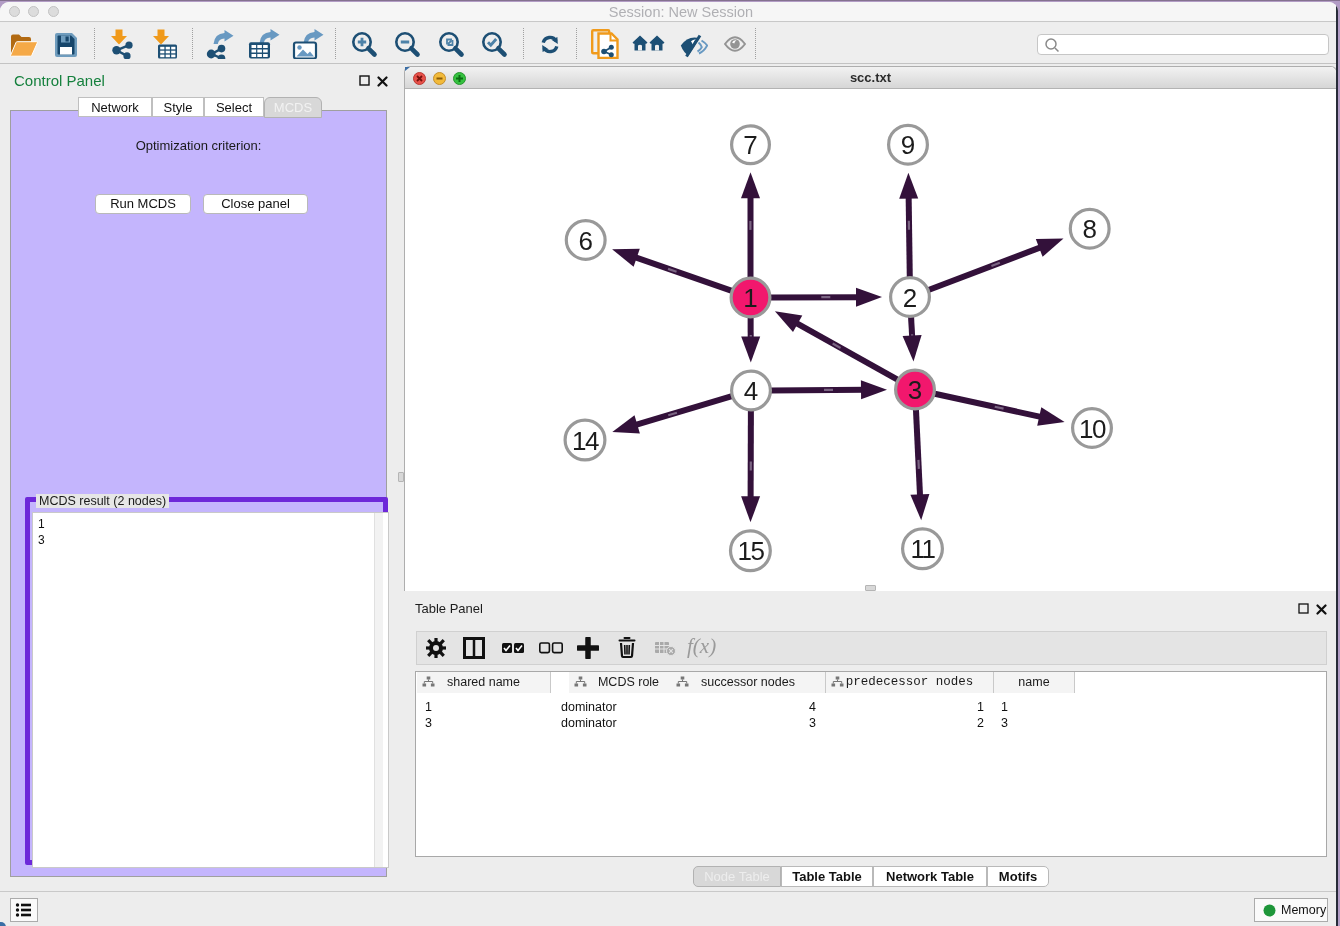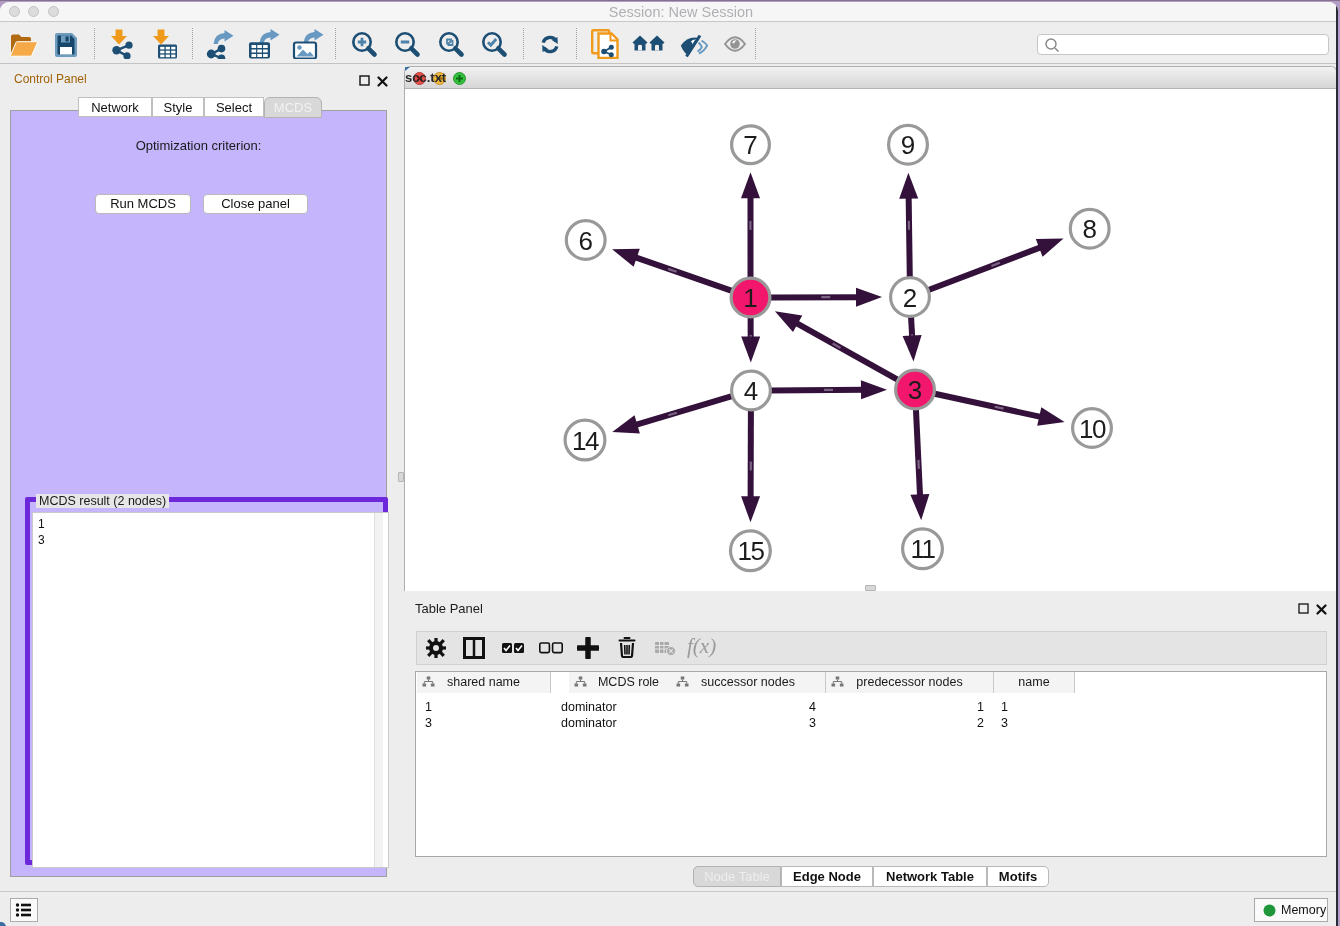--- a/index.html
+++ b/index.html
@@ -18,21 +18,21 @@
 
 #toolbar { position:absolute; left:0; top:21px; width:100%; height:41px;
   background:#eeeeee; border-bottom:1px solid #c3c3c3; }
 .sep { position:absolute; top:5px; height:31px; width:0;
   border-left:1px dotted #9f9f9f; }
 .tbi { position:absolute; }
 #search { position:absolute; left:1037px; top:11px; width:292px; height:21px;
   background:#fff; border:1px solid #c6c6c6; border-radius:4px; }
 
 #cpanel { position:absolute; left:0; top:63px; width:391px; height:826px; background:#ededed; }
-#cpanel .ptitle { position:absolute; left:14px; top:7px; font-size:12px; color:#a16207; }
+#cpanel .ptitle { position:absolute; left:14px; top:7px; font-size:15px; color:#15803d; }
 .tabrow { position:absolute; top:32px; height:20px; z-index:3; font-size:13px; color:#111; }
 .tab { position:absolute; top:0; height:20px; background:#fff; border:1px solid #bfbfbf;
   text-align:center; line-height:19px; }
 .tab.sel { background:#d8d8d8; color:#f2f2f2; border-radius:6px 6px 0 0; border-color:#b2b2b2; height:21px;}
 #cbox { position:absolute; left:10px; top:45px; width:377px; height:767px;
   background:#c4b5fd; border:1px solid #9f9f9f; }
 #optlabel { position:absolute; left:0; top:27px; width:100%; text-align:center;
   font-size:13px; color:#1a1a1a; }
 #selbox { position:absolute; left:34px; top:50px; width:310px; height:19px; background:#fff;
   border:1px solid #b9b9b9; border-radius:5px; font-size:13px; color:#111;
@@ -45,21 +45,21 @@
   font-size:12.5px; color:#1a1a1a; }
 #resultarea { position:absolute; left:2px; top:10px; width:357px; height:356px;
   background:#fff; border:1px solid #c9c9c9; font-size:12px; color:#111; }
 #resultscroll { position:absolute; right:5px; top:0; width:9px; height:100%; background:#f2f2f2; border-left:1px solid #e0e0e0;}
 
 #cwin { position:absolute; left:404px; top:64px; width:933px; height:525px;
   border:1px solid #aeaeae; border-bottom:none; border-radius:6px 6px 0 0; background:#fff; }
 #ctitle { position:absolute; left:0; top:0; width:100%; height:22px;
   background:linear-gradient(#f2f2f2,#d6d6d6); border-bottom:1px solid #b3b3b3;
   border-radius:6px 6px 0 0; }
-#ctitle .name { position:absolute; width:100%; line-height:21px;
+#ctitle .name { position:absolute; width:100%; text-align:center; line-height:21px;
   font-size:13px; color:#2b2b2b; font-weight:bold; }
 .itl { position:absolute; top:4.5px; width:13px; height:13px; border-radius:50%; }
 .itl svg { display:block; }
 #graph { position:absolute; left:0; top:21px; }
 
 #tpanel { position:absolute; left:400px; top:589px; width:940px; height:300px; background:#ededed; }
 #tpanel .ptitle { position:absolute; left:15px; top:10px; font-size:13px; color:#1d1d1d; }
 #ttoolbar { position:absolute; left:16px; top:40px; width:911px; height:34px;
   background:#e4e4e4; border:1px solid #d0d0d0; }
 #ttable { position:absolute; left:15px; top:80px; width:912px; height:186px;
@@ -445,21 +445,21 @@
               <path d="M6.5 3.5 L6.5 5.5 M2.3 7.5 L2.3 5.5 L10.7 5.5 L10.7 7.5" stroke="#777" stroke-width="1" fill="none"></path>
             </svg>MCDS role</div>
         <div class="th" style="left:255px;width:155px;"><svg width="13" height="12" viewBox="0 0 13 12" style="position:absolute;left:5px;top:4px">
               <g fill="#777">
                 <rect x="4.7" y="0.5" width="3.6" height="3"></rect>
                 <rect x="0.5" y="7.5" width="3.6" height="3"></rect>
                 <rect x="8.9" y="7.5" width="3.6" height="3"></rect>
               </g>
               <path d="M6.5 3.5 L6.5 5.5 M2.3 7.5 L2.3 5.5 L10.7 5.5 L10.7 7.5" stroke="#777" stroke-width="1" fill="none"></path>
             </svg>successor nodes</div>
-        <div class="th" style="left:410px;width:168px;"><svg width="13" height="12" viewBox="0 0 13 12" style="position:absolute;left:5px;top:4px">
+        <div class="th" style="left:410px;width:168px;font-family:Liberation Mono, monospace;"><svg width="13" height="12" viewBox="0 0 13 12" style="position:absolute;left:5px;top:4px">
               <g fill="#777">
                 <rect x="4.7" y="0.5" width="3.6" height="3"></rect>
                 <rect x="0.5" y="7.5" width="3.6" height="3"></rect>
                 <rect x="8.9" y="7.5" width="3.6" height="3"></rect>
               </g>
               <path d="M6.5 3.5 L6.5 5.5 M2.3 7.5 L2.3 5.5 L10.7 5.5 L10.7 7.5" stroke="#777" stroke-width="1" fill="none"></path>
             </svg>predecessor nodes</div>
         <div class="th" style="left:578px;width:81px;">name</div>
         </div>
       <div style="position:absolute;top:28px;height:16px;width:100%;">
@@ -472,21 +472,21 @@
       <div style="position:absolute;top:44px;height:16px;width:100%;">
           <div class="td" style="left:9px;">3</div>
           <div class="td" style="left:145px;">dominator</div>
           <div class="td" style="left:330px;width:70px;text-align:right;">3</div>
           <div class="td" style="left:498px;width:70px;text-align:right;">2</div>
           <div class="td" style="left:585px;">3</div>
         </div>
     </div>
     <div style="position:absolute; left:0; top:275px; width:100%;">
       <div class="btab" style="left:293px;width:88px;background:#d8d8d8;color:#ededed;border-radius:5px 0 0 5px;border-color:#b2b2b2;font-weight:normal;">Node Table</div>
-      <div class="btab" style="left:381px;width:92px;">Edge Node</div>
+      <div class="btab" style="left:381px;width:92px;">Table Table</div>
       <div class="btab" style="left:473px;width:114px;">Network Table</div>
       <div class="btab" style="left:587px;width:62px;border-radius:0 5px 5px 0;">Motifs</div>
     </div>
   </div>
   <div id="statusbar">
     <div id="listbtn">
         <svg width="26" height="22" style="position:absolute;left:0px;top:0px">
           <g fill="#111">
             <circle cx="6.5" cy="6" r="1.7"></circle>
             <circle cx="6.5" cy="11" r="1.7"></circle>

